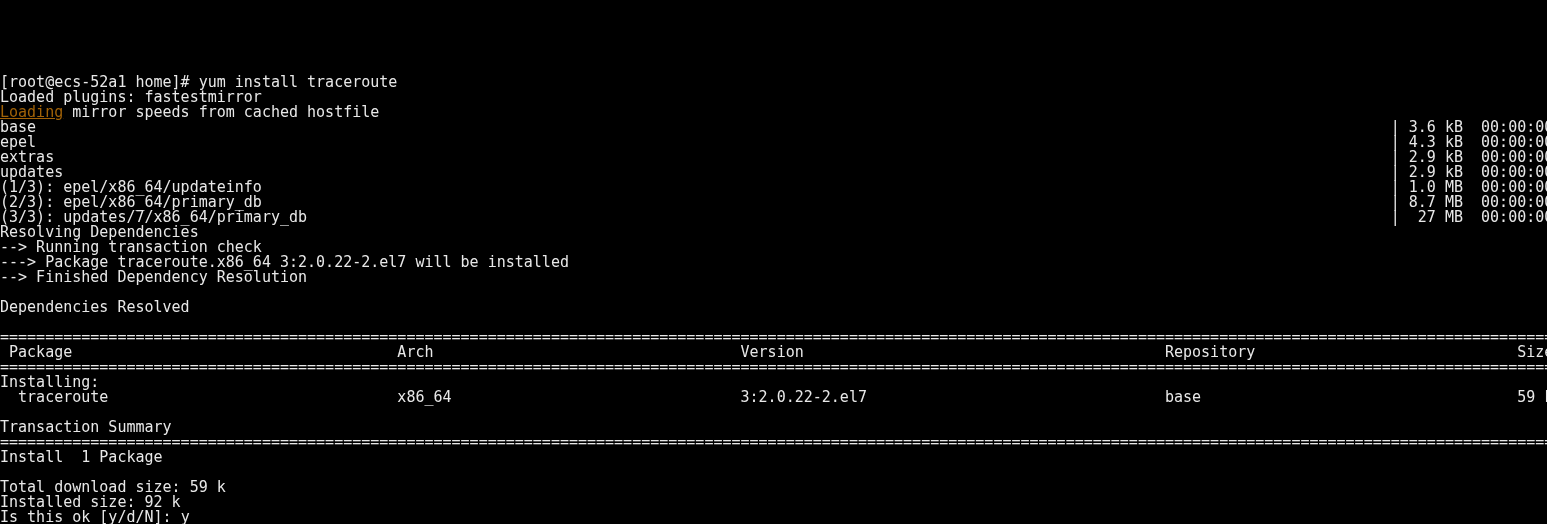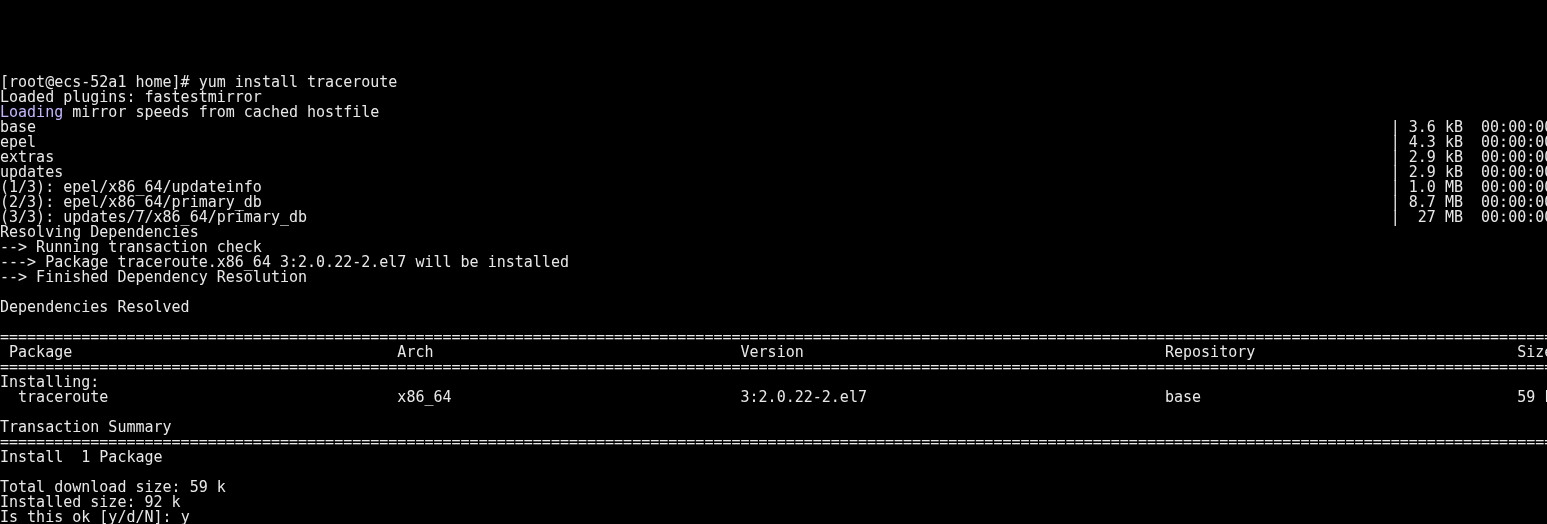--- a/index.html
+++ b/index.html
@@ -15,21 +15,21 @@
     overflow: hidden;
     white-space: pre;
   }
   .term {
     position: relative;
     width: 1547px;
     height: 524px;
     padding: 0;
   }
   .line { display: block; }
-  .cyan { color: #c4b5fd; }
+  .cyan { color: #a16207; text-decoration: underline; }
 </style>
 </head>
 <body>
 
 
 
 <div class="term"><span id="output"><span class="line">[root@ecs-52a1 home]# <span>yum install traceroute</span></span><span class="line">Loaded plugins: fastestmirror</span><span class="line"><span class="cyan">Loading</span> mirror speeds from cached hostfile</span><span class="line">base                                                                                                                                                      | 3.6 kB  00:00:00</span><span class="line">epel                                                                                                                                                      | 4.3 kB  00:00:00</span><span class="line">extras                                                                                                                                                    | 2.9 kB  00:00:00</span><span class="line">updates                                                                                                                                                   | 2.9 kB  00:00:00</span><span class="line">(1/3): epel/x86_64/updateinfo                                                                                                                             | 1.0 MB  00:00:00</span><span class="line">(2/3): epel/x86_64/primary_db                                                                                                                             | 8.7 MB  00:00:00</span><span class="line">(3/3): updates/7/x86_64/primary_db                                                                                                                        |  27 MB  00:00:00</span><span class="line">Resolving Dependencies</span><span class="line">--&gt; Running transaction check</span><span class="line">---&gt; Package traceroute.x86_64 3:2.0.22-2.el7 will be installed</span><span class="line">--&gt; Finished Dependency Resolution</span><span class="line"> </span><span class="line">Dependencies Resolved</span><span class="line"> </span><span class="line">============================================================================================================================================================================</span><span class="line"> Package                                    Arch                                  Version                                        Repository                             Size</span><span class="line">============================================================================================================================================================================</span><span class="line">Installing:</span><span class="line">  traceroute                                x86_64                                3:2.0.22-2.el7                                 base                                   59 k</span><span class="line"> </span><span class="line">Transaction Summary</span><span class="line">============================================================================================================================================================================</span><span class="line">Install  1 Package</span><span class="line"> </span><span class="line">Total download size: 59 k</span><span class="line">Installed size: 92 k</span><span class="line">Is this ok [y/d/N]: <span>y</span></span></span></div>
 
 
 

